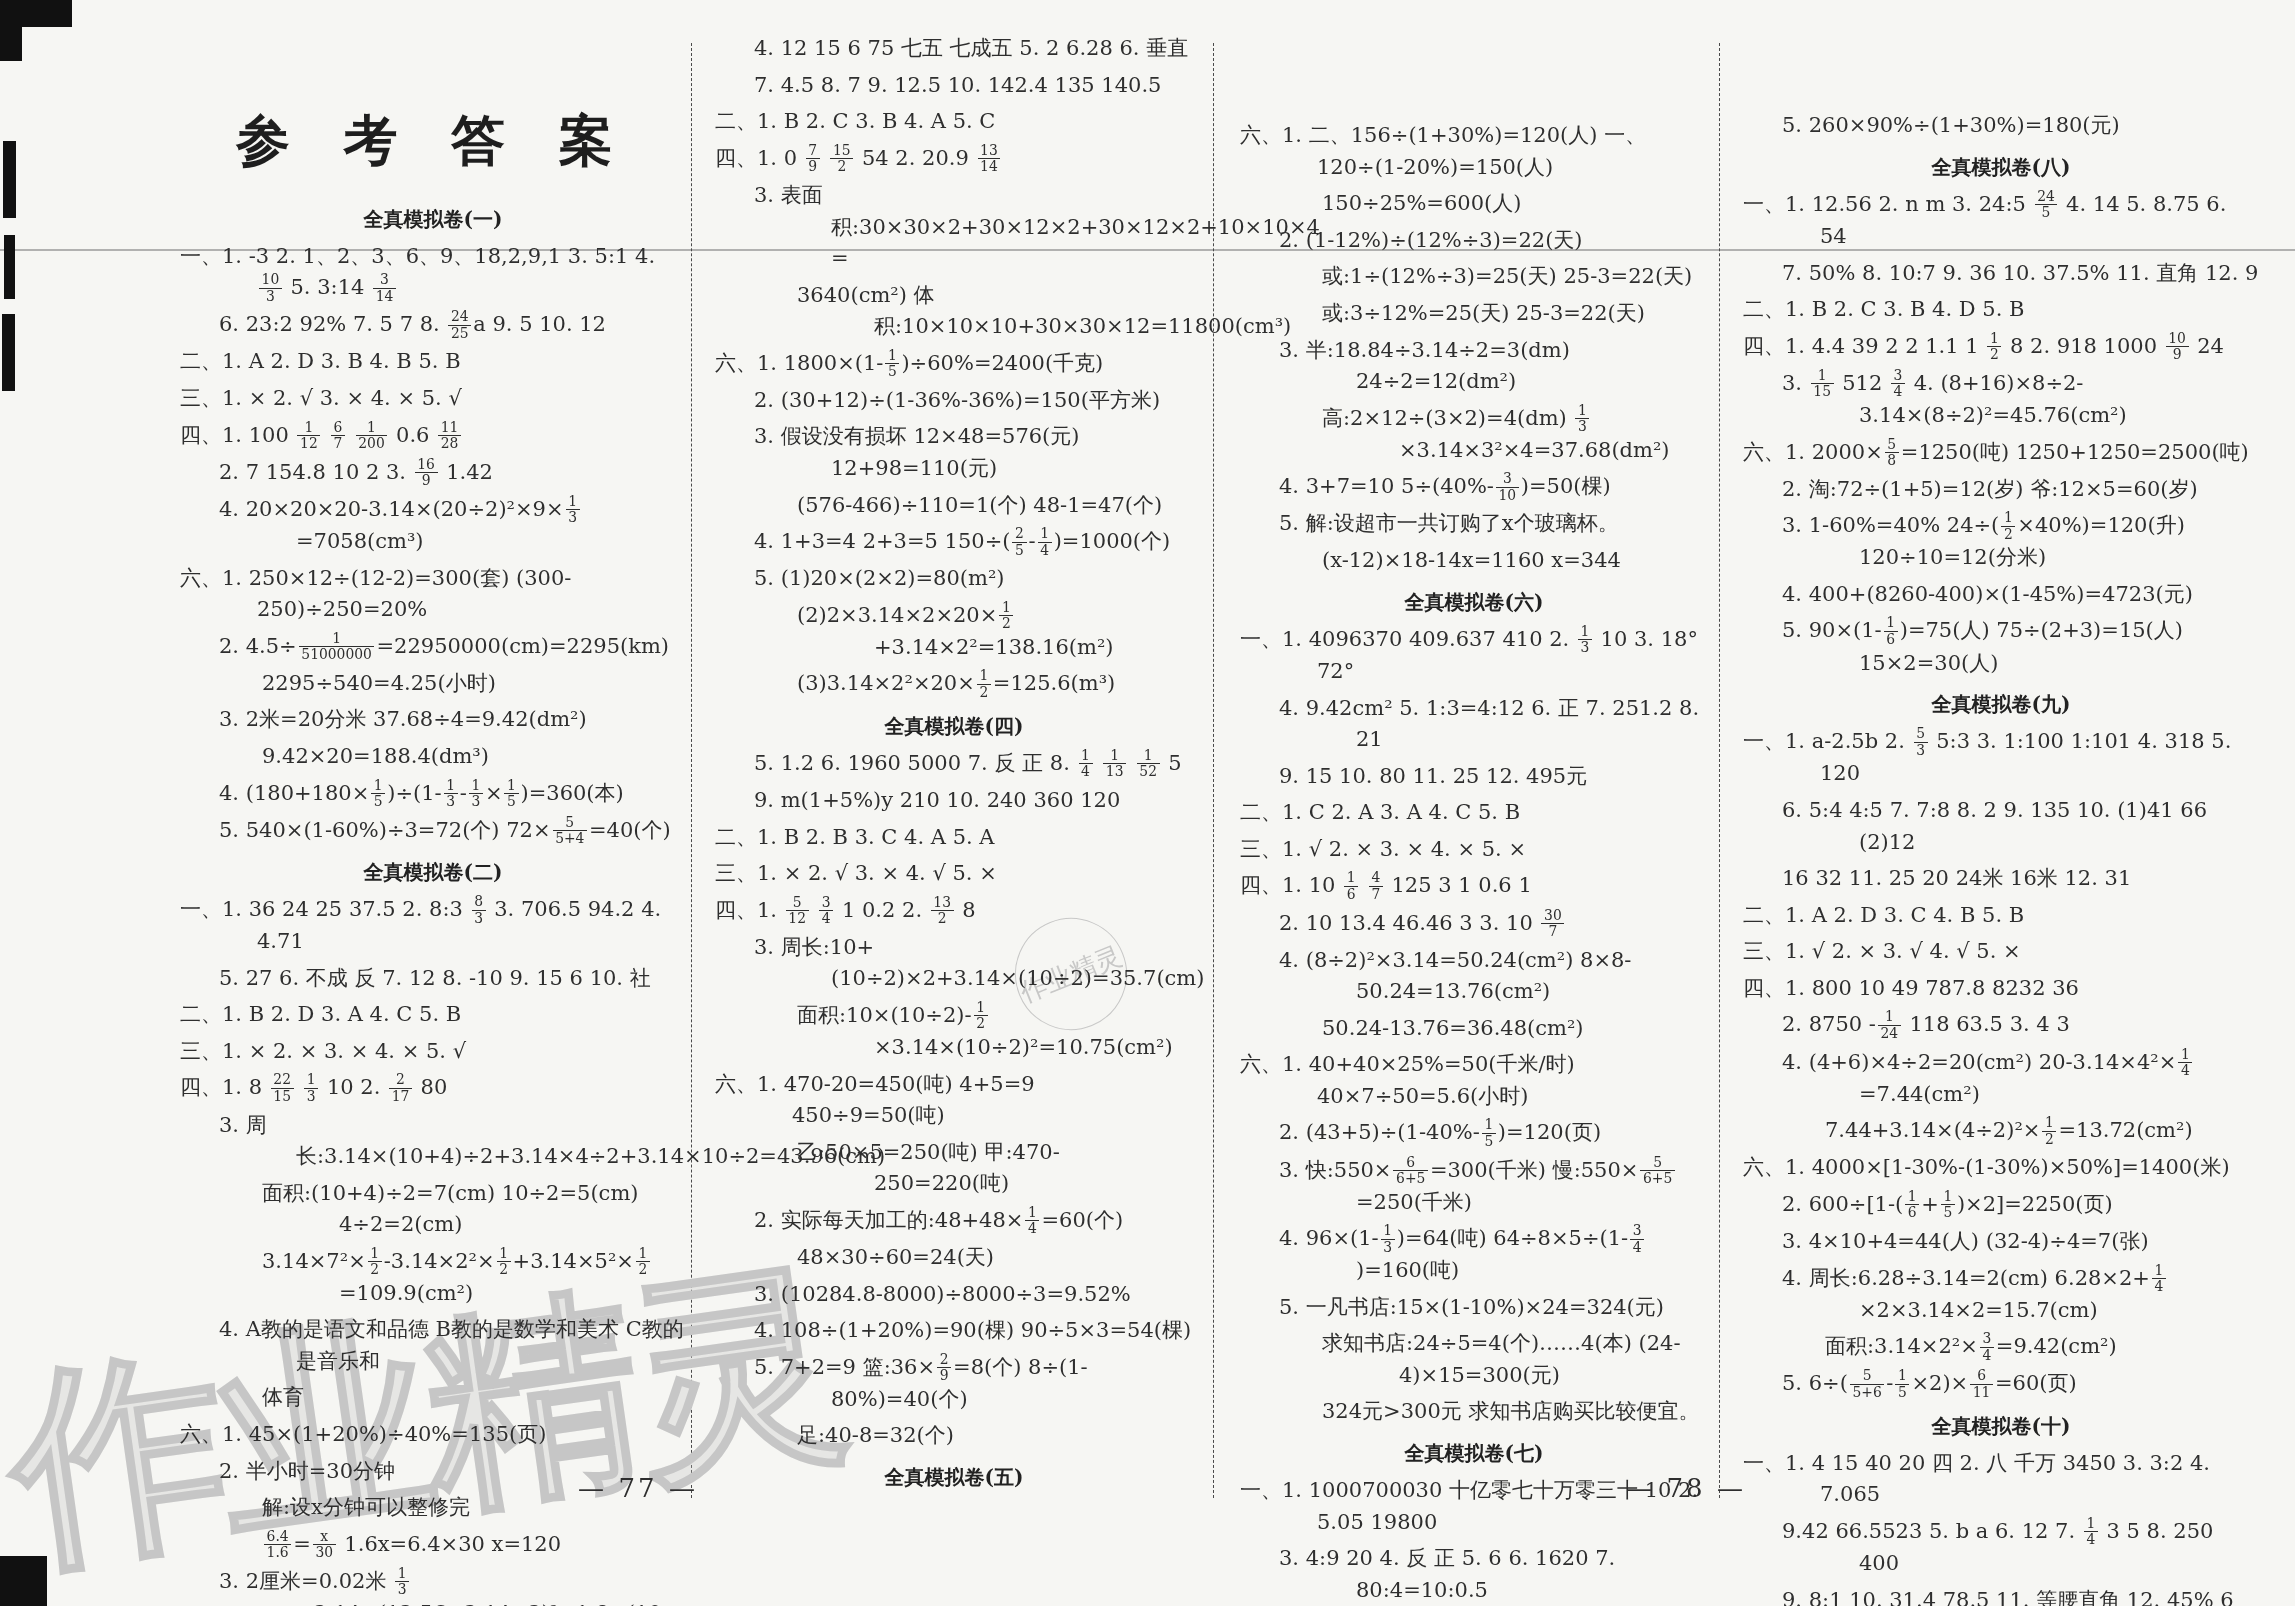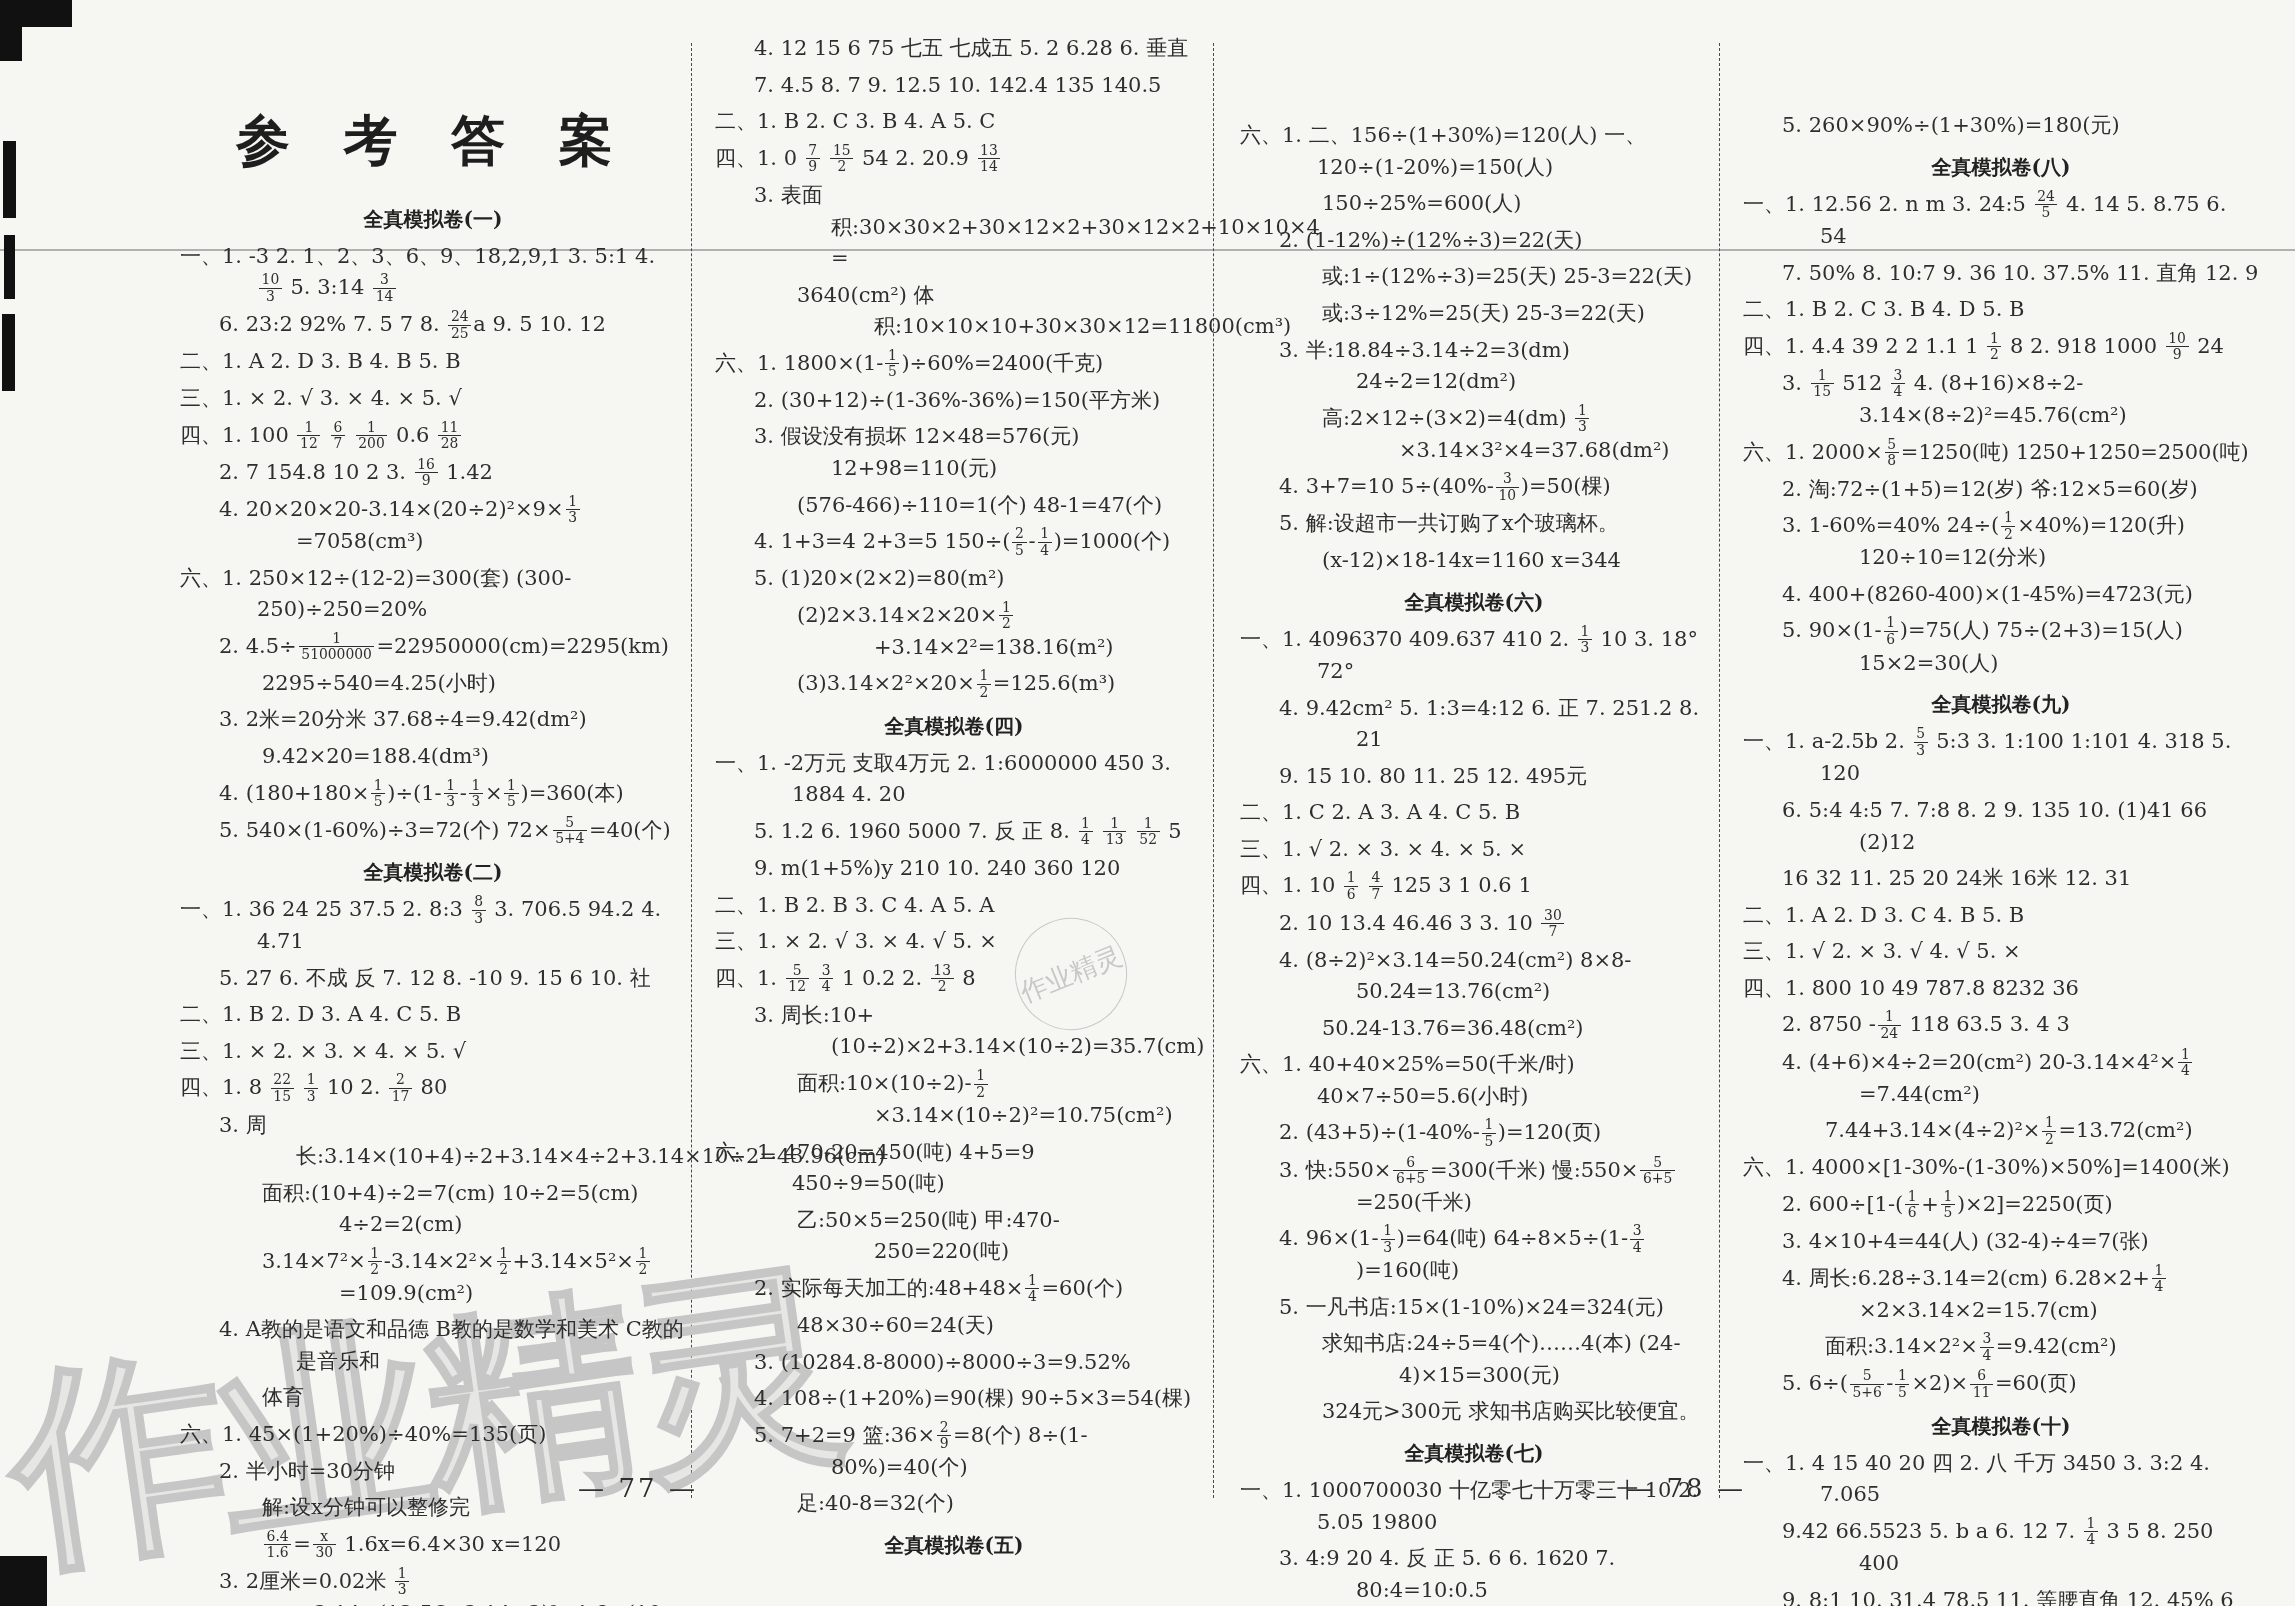--- a/index.html
+++ b/index.html
@@ -92,21 +92,20 @@
       <div class="line ind2">3640(cm²)  体积:10×10×10+30×30×12=11800(cm³)</div>
       <div class="line ind0">六、1. 1800×(1-<span class="fr"><span class="n">1</span><span class="d">5</span></span>)÷60%=2400(千克)</div>
       <div class="line ind1">2. (30+12)÷(1-36%-36%)=150(平方米)</div>
       <div class="line ind1">3. 假设没有损坏  12×48=576(元)  12+98=110(元)</div>
       <div class="line ind2">(576-466)÷110=1(个)  48-1=47(个)</div>
       <div class="line ind1">4. 1+3=4  2+3=5  150÷(<span class="fr"><span class="n">2</span><span class="d">5</span></span>-<span class="fr"><span class="n">1</span><span class="d">4</span></span>)=1000(个)</div>
       <div class="line ind1">5. (1)20×(2×2)=80(m²)</div>
       <div class="line ind2">(2)2×3.14×2×20×<span class="fr"><span class="n">1</span><span class="d">2</span></span>+3.14×2²=138.16(m²)</div>
       <div class="line ind2">(3)3.14×2²×20×<span class="fr"><span class="n">1</span><span class="d">2</span></span>=125.6(m³)</div>
       <div class="sheader">全真模拟卷(四)</div>
-      <div class="line ind0">一、1. -2万元  支取4万元  2. 1:6000000  450  3. 1884  4. 20</div>
       <div class="line ind1">5. 1.2  6. 1960  5000  7. 反  正  8. <span class="fr"><span class="n">1</span><span class="d">4</span></span>  <span class="fr"><span class="n">1</span><span class="d">13</span></span>  <span class="fr"><span class="n">1</span><span class="d">52</span></span>  5</div>
       <div class="line ind1">9. m(1+5%)y  210  10. 240  360  120</div>
       <div class="line ind0">二、1. B  2. B  3. C  4. A  5. A</div>
       <div class="line ind0">三、1. ×  2. √  3. ×  4. √  5. ×</div>
       <div class="line ind0">四、1. <span class="fr"><span class="n">5</span><span class="d">12</span></span>  <span class="fr"><span class="n">3</span><span class="d">4</span></span>  1  0.2  2. <span class="fr"><span class="n">13</span><span class="d">2</span></span>  8</div>
       <div class="line ind1">3. 周长:10+(10÷2)×2+3.14×(10÷2)=35.7(cm)</div>
       <div class="line ind2">面积:10×(10÷2)-<span class="fr"><span class="n">1</span><span class="d">2</span></span>×3.14×(10÷2)²=10.75(cm²)</div>
       <div class="line ind0">六、1. 470-20=450(吨)  4+5=9  450÷9=50(吨)</div>
       <div class="line ind2">乙:50×5=250(吨)  甲:470-250=220(吨)</div>
       <div class="line ind1">2. 实际每天加工的:48+48×<span class="fr"><span class="n">1</span><span class="d">4</span></span>=60(个)</div>

